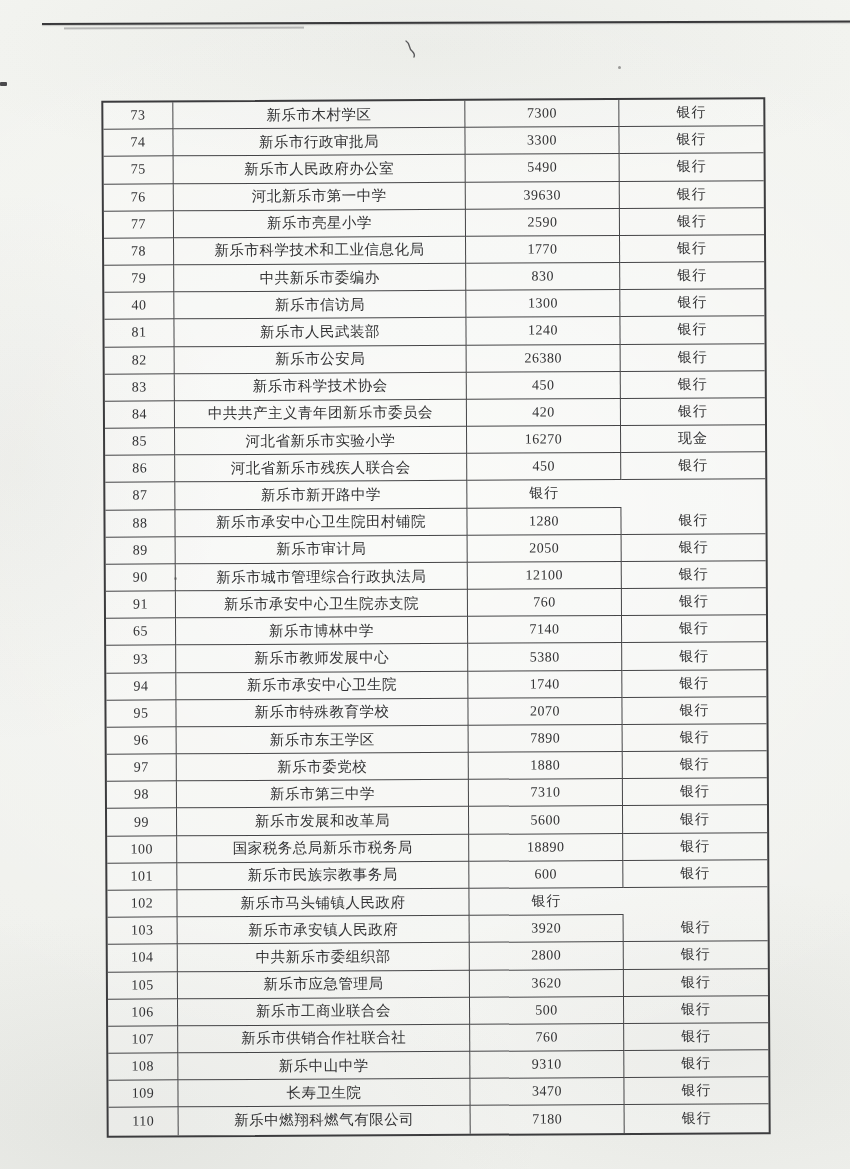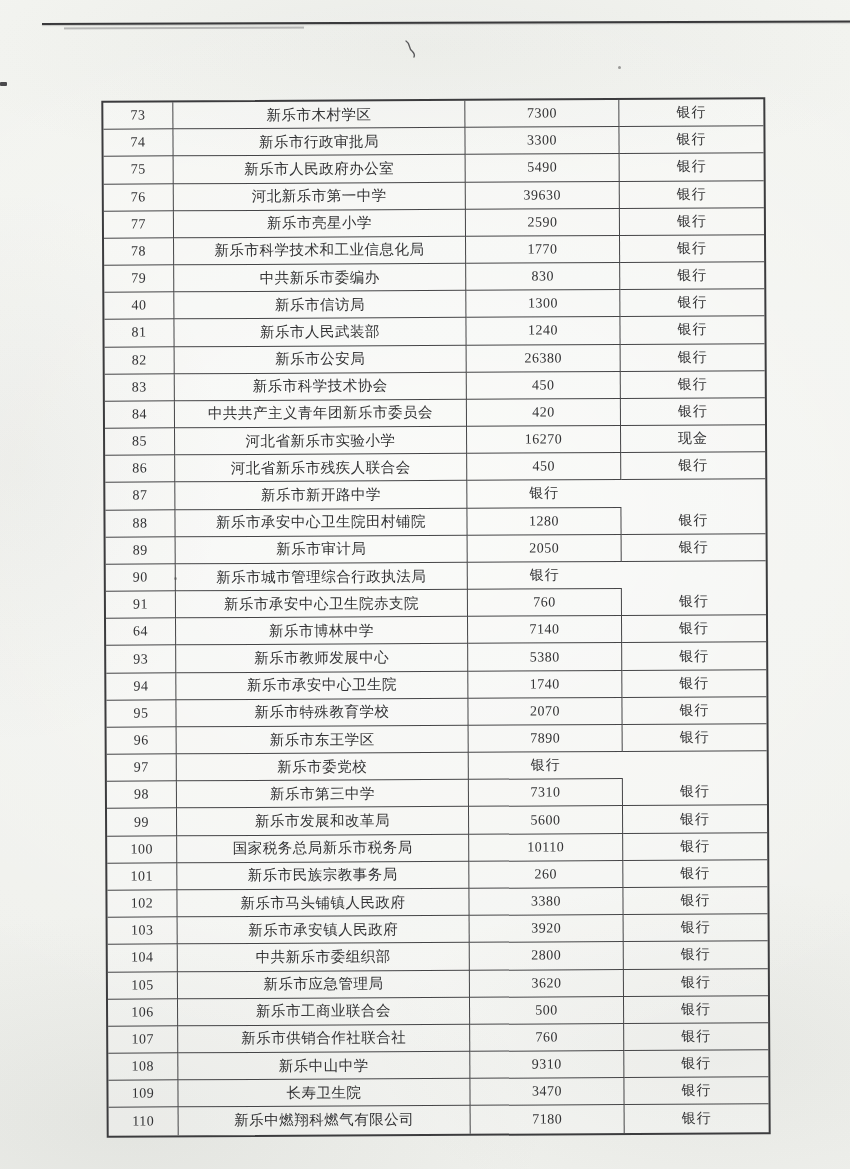--- a/index.html
+++ b/index.html
@@ -178,30 +178,31 @@
       </div>
       <div class="t-row">
         <div class="t-cell c-no">89</div>
         <div class="t-cell c-name">新乐市审计局</div>
         <div class="t-cell c-amt">2050</div>
         <div class="t-cell c-mth">银行</div>
       </div>
       <div class="t-row">
         <div class="t-cell c-no">90</div>
         <div class="t-cell c-name">新乐市城市管理综合行政执法局</div>
+        <div class="t-cell c-amt">12100</div>
         <div class="t-cell c-mth">银行</div>
       </div>
       <div class="t-row">
         <div class="t-cell c-no">91</div>
         <div class="t-cell c-name">新乐市承安中心卫生院赤支院</div>
         <div class="t-cell c-amt">760</div>
         <div class="t-cell c-mth">银行</div>
       </div>
       <div class="t-row">
-        <div class="t-cell c-no">64</div>
+        <div class="t-cell c-no">65</div>
         <div class="t-cell c-name">新乐市博林中学</div>
         <div class="t-cell c-amt">7140</div>
         <div class="t-cell c-mth">银行</div>
       </div>
       <div class="t-row">
         <div class="t-cell c-no">93</div>
         <div class="t-cell c-name">新乐市教师发展中心</div>
         <div class="t-cell c-amt">5380</div>
         <div class="t-cell c-mth">银行</div>
       </div>
@@ -219,50 +220,50 @@
       </div>
       <div class="t-row">
         <div class="t-cell c-no">96</div>
         <div class="t-cell c-name">新乐市东王学区</div>
         <div class="t-cell c-amt">7890</div>
         <div class="t-cell c-mth">银行</div>
       </div>
       <div class="t-row">
         <div class="t-cell c-no">97</div>
         <div class="t-cell c-name">新乐市委党校</div>
+        <div class="t-cell c-amt">1880</div>
         <div class="t-cell c-mth">银行</div>
       </div>
       <div class="t-row">
         <div class="t-cell c-no">98</div>
         <div class="t-cell c-name">新乐市第三中学</div>
         <div class="t-cell c-amt">7310</div>
         <div class="t-cell c-mth">银行</div>
       </div>
       <div class="t-row">
         <div class="t-cell c-no">99</div>
         <div class="t-cell c-name">新乐市发展和改革局</div>
         <div class="t-cell c-amt">5600</div>
         <div class="t-cell c-mth">银行</div>
       </div>
       <div class="t-row">
         <div class="t-cell c-no">100</div>
         <div class="t-cell c-name">国家税务总局新乐市税务局</div>
-        <div class="t-cell c-amt">10110</div>
+        <div class="t-cell c-amt">18890</div>
         <div class="t-cell c-mth">银行</div>
       </div>
       <div class="t-row">
         <div class="t-cell c-no">101</div>
         <div class="t-cell c-name">新乐市民族宗教事务局</div>
-        <div class="t-cell c-amt">260</div>
+        <div class="t-cell c-amt">600</div>
         <div class="t-cell c-mth">银行</div>
       </div>
       <div class="t-row">
         <div class="t-cell c-no">102</div>
         <div class="t-cell c-name">新乐市马头铺镇人民政府</div>
-        <div class="t-cell c-amt">3380</div>
         <div class="t-cell c-mth">银行</div>
       </div>
       <div class="t-row">
         <div class="t-cell c-no">103</div>
         <div class="t-cell c-name">新乐市承安镇人民政府</div>
         <div class="t-cell c-amt">3920</div>
         <div class="t-cell c-mth">银行</div>
       </div>
       <div class="t-row">
         <div class="t-cell c-no">104</div>

